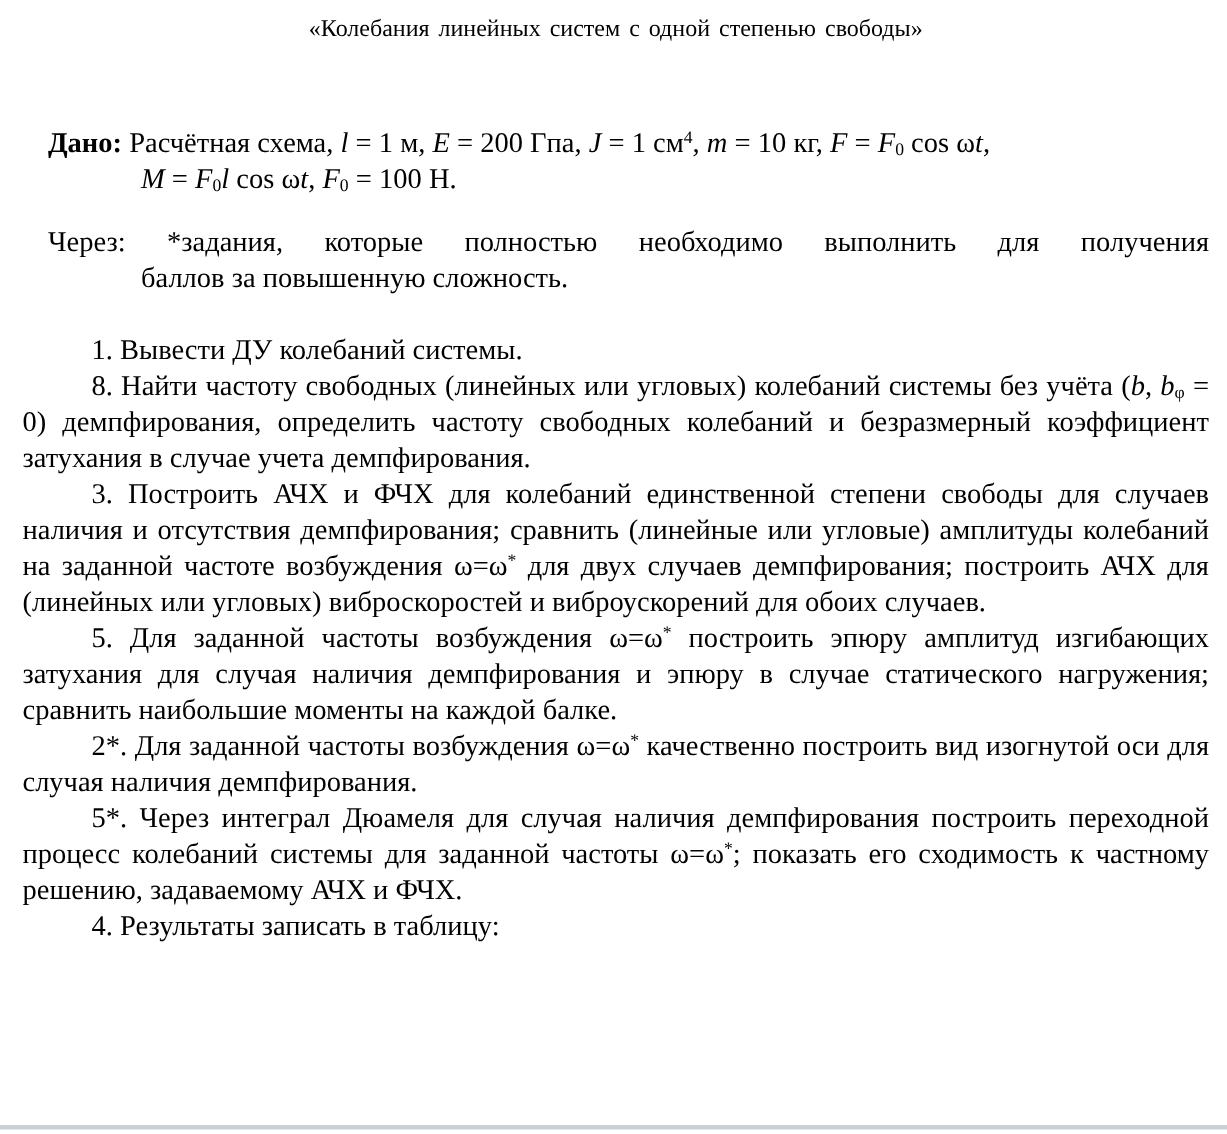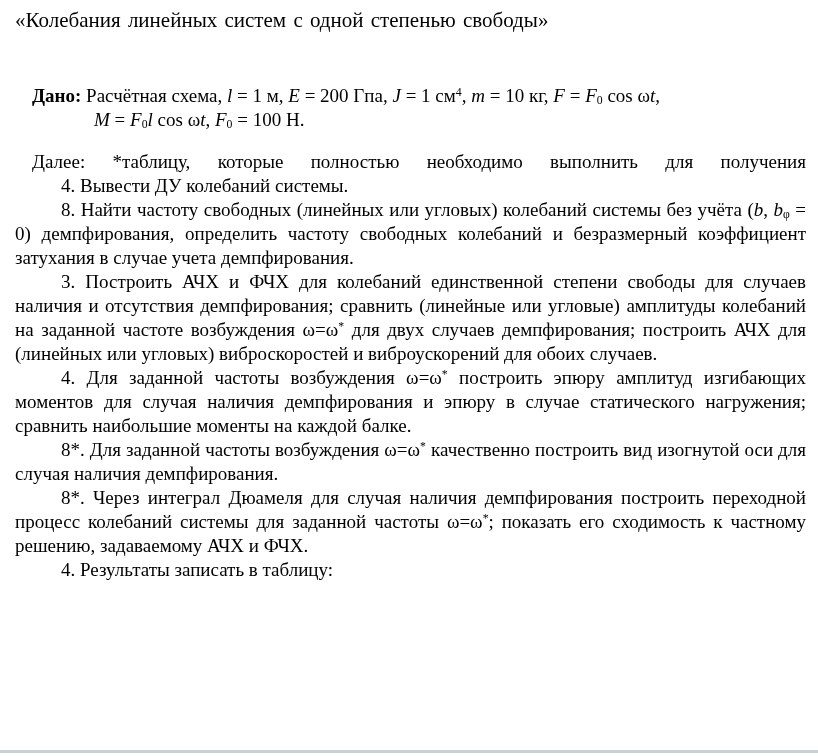--- a/index.html
+++ b/index.html
@@ -6,21 +6,22 @@
   .page{
     position:relative;
     width:818px;height:756px;
     background:#ffffff;color:#000000;
     font-family:"Liberation Serif","DejaVu Serif",serif;
     font-size:19px;line-height:24px;
     overflow:hidden;
   }
   .content{padding:8px 12px 0 15px;}
   .title{
-    font-size:21px;
+    text-align:center;
+    font-size:16px;
     word-spacing:2px;
     margin:0 0 52px 0;
     font-weight:normal;
   }
   .hang{margin:0 0 18px 0;padding-left:79px;text-indent:-62px;}
   .dalee-l1{margin:0 0 0 17px;text-align:justify;text-align-last:justify;}
   .dalee-l2{margin:0 0 24px 79px;}
   .item{margin:0;text-indent:46px;text-align:justify;}
   .b{font-weight:bold;text-align:right;}
   .i{font-style:italic;}
@@ -36,28 +37,29 @@
 <body>
 
 <div class="page">
   <div class="content">
 
     <p class="title">«Колебания линейных систем с одной степенью свободы»</p>
 
     <p class="hang"><span class="b">Дано:</span><span><span> Расчётная схема, </span><span class="i">l</span><span> = 1 м, </span><span class="i">E</span><span> = 200 Гпа, </span><span class="i">J</span><span> = 1 см</span><span class="sup">4</span><span>, </span><span class="i">m</span><span> = 10 кг, </span><span class="i">F</span><span> = </span><span class="i">F</span><span class="sub">0</span><span> cos ω</span><span class="i">t</span><span>,</span></span><br><span><span class="i">M</span><span> = </span><span class="i">F</span><span class="sub">0</span><span class="i">l</span><span> cos ω</span><span class="i">t</span><span>, </span><span class="i">F</span><span class="sub">0</span><span> = 100 Н.</span></span></p>
 
     <div>
-      <div class="dalee-l1">Далее: *таблицу, которые полностью необходимо выполнить для получения</div>
+      <div class="dalee-l1">Через: *задания, которые полностью необходимо выполнить для получения</div>
+      <div class="dalee-l2">баллов за повышенную сложность.</div>
     </div>
 
 
-    <p class="item"><span>4. Вывести ДУ колебаний системы.</span></p>
+    <p class="item"><span>1. Вывести ДУ колебаний системы.</span></p>
     <p class="item"><span>8. Найти частоту свободных (линейных или угловых) колебаний системы без учёта (</span><span class="i">b</span><span>, </span><span class="i">b</span><span class="sub">φ</span><span> = 0) демпфирования, определить частоту свободных колебаний и безразмерный коэффициент затухания в случае учета демпфирования.</span></p>
     <p class="item"><span>3. Построить АЧХ и ФЧХ для колебаний единственной степени свободы для случаев наличия и отсутствия демпфирования; сравнить (линейные или угловые) амплитуды колебаний на заданной частоте возбуждения ω=ω</span><span class="sup">*</span><span> для двух случаев демпфирования; построить АЧХ для (линейных или угловых) виброскоростей и виброускорений для обоих случаев.</span></p>
-    <p class="item"><span>4. Для заданной частоты возбуждения ω=ω</span><span class="sup">*</span><span> построить эпюру амплитуд изгибающих моментов для случая наличия демпфирования и эпюру в случае статического нагружения; сравнить наибольшие моменты на каждой балке.</span></p>
-    <p class="item"><span>8*. Для заданной частоты возбуждения ω=ω</span><span class="sup">*</span><span> качественно построить вид изогнутой оси для случая наличия демпфирования.</span></p>
-    <p class="item"><span>8*. Через интеграл Дюамеля для случая наличия демпфирования построить переходной процесс колебаний системы для заданной частоты ω=ω</span><span class="sup">*</span><span>; показать его сходимость к частному решению, задаваемому АЧХ и ФЧХ.</span></p>
+    <p class="item"><span>5. Для заданной частоты возбуждения ω=ω</span><span class="sup">*</span><span> построить эпюру амплитуд изгибающих затухания для случая наличия демпфирования и эпюру в случае статического нагружения; сравнить наибольшие моменты на каждой балке.</span></p>
+    <p class="item"><span>2*. Для заданной частоты возбуждения ω=ω</span><span class="sup">*</span><span> качественно построить вид изогнутой оси для случая наличия демпфирования.</span></p>
+    <p class="item"><span>5*. Через интеграл Дюамеля для случая наличия демпфирования построить переходной процесс колебаний системы для заданной частоты ω=ω</span><span class="sup">*</span><span>; показать его сходимость к частному решению, задаваемому АЧХ и ФЧХ.</span></p>
     <p class="item"><span>4. Результаты записать в таблицу:</span></p>
 
   </div>
 
   <div class="table-edge"></div>
 </div>
 
 </body></html>

